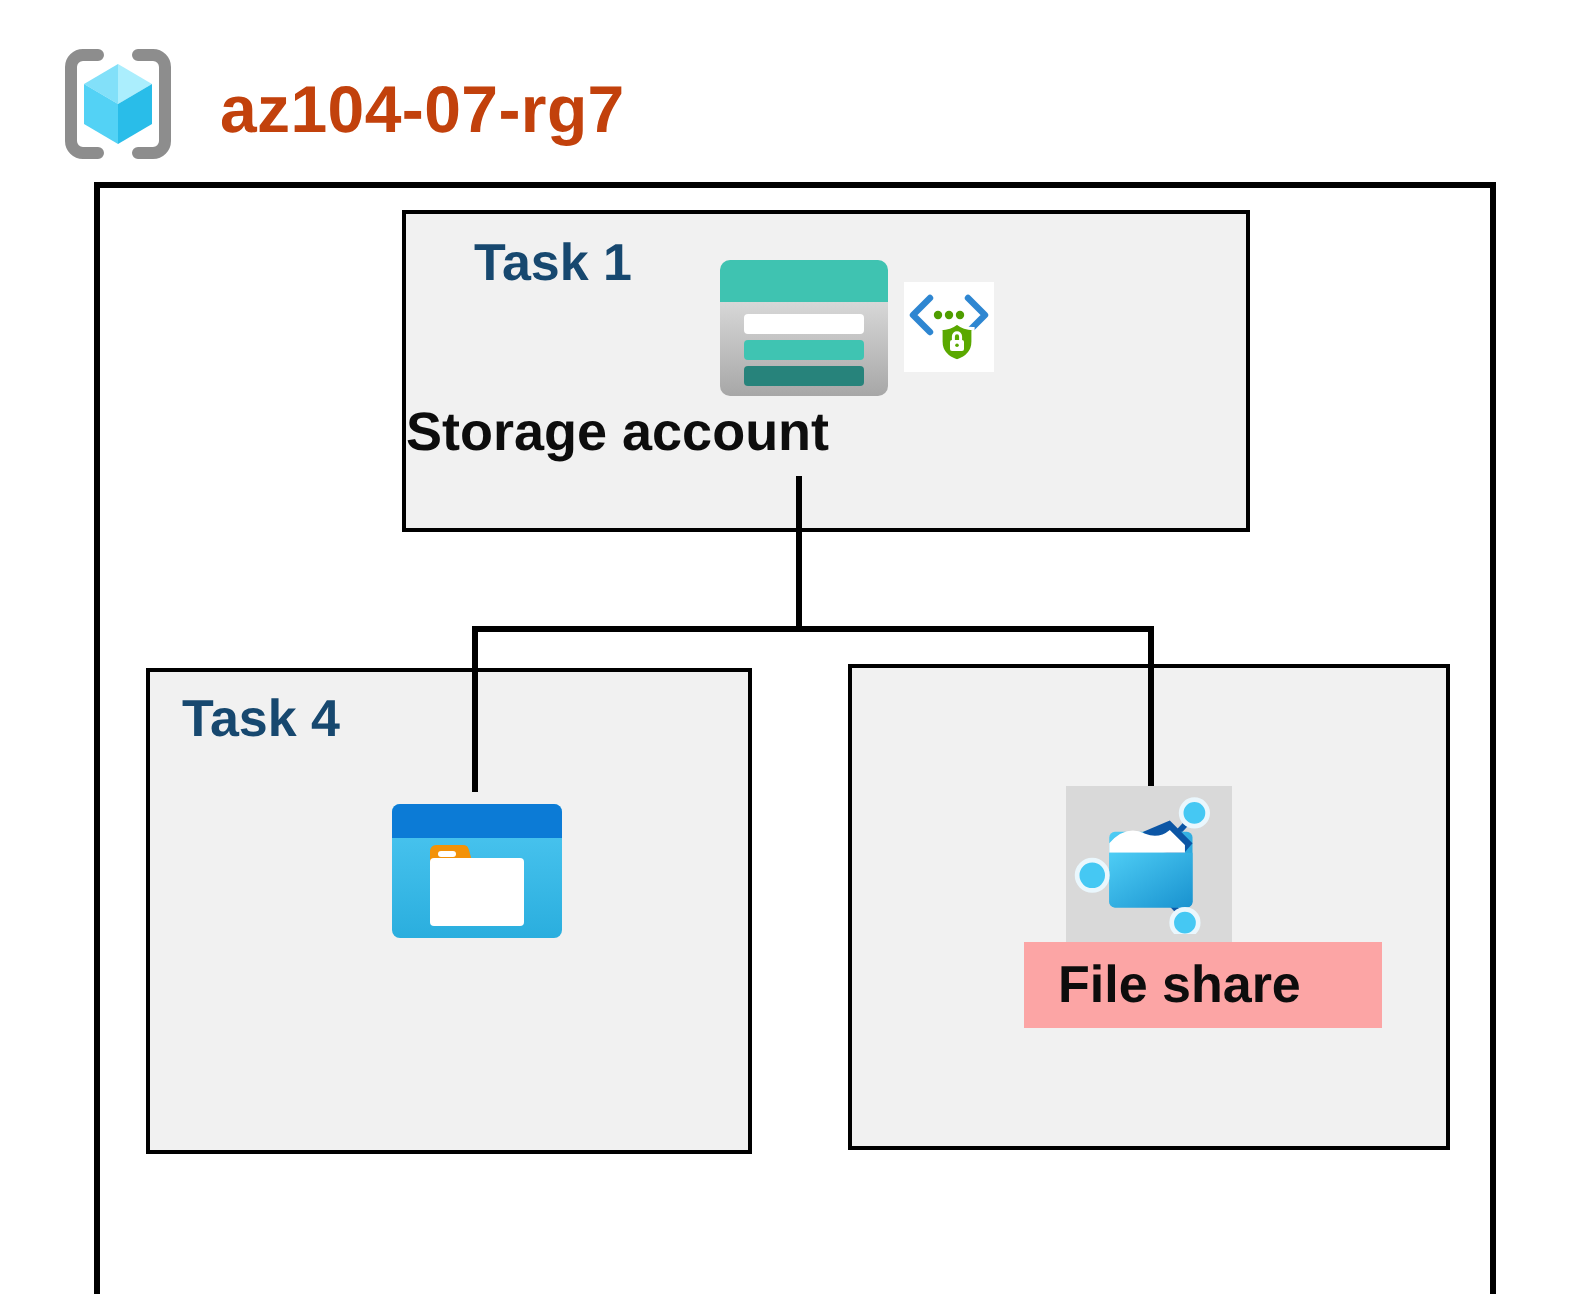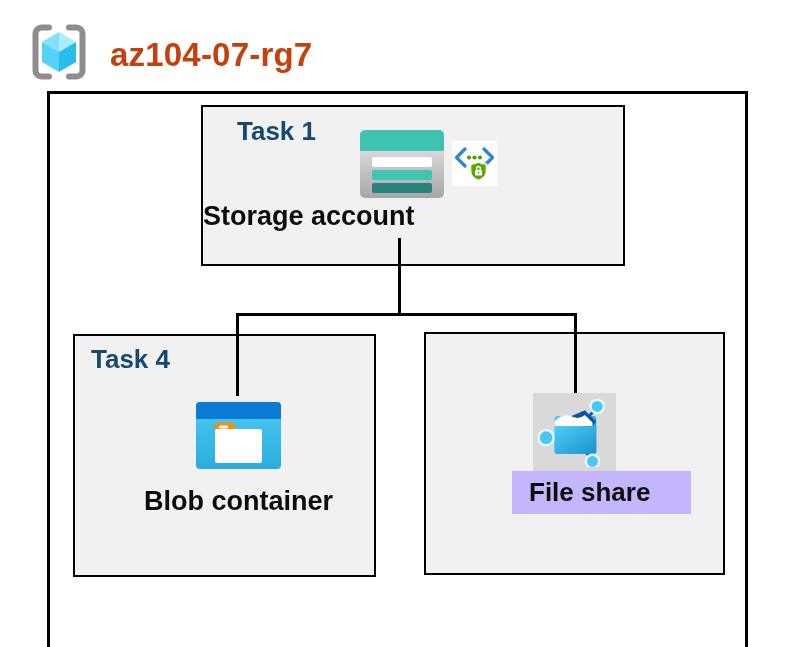--- a/index.html
+++ b/index.html
@@ -52,21 +52,21 @@
   .blob-icon { position:absolute; left:121px; top:66px; width:85px; height:67px; }
   .task2 .item-label { left:28px; top:150px; width:calc(100% - 28px); text-align:center; }
   
   .fileshare-bg {
     position:absolute; left:107px; top:59px; width:83px; height:78px;
     background:#d9d9d9;
   }
   .fileshare-icon { position:absolute; left:4px; top:4px; width:75px; height:70px; }
   .fileshare-label-band {
     position:absolute; left:86px; top:137px; width:179px; height:43px;
-    background:#c4b5fd;
+    background:#fca5a5;
   }
   .task3 .item-label { position:static; display:block; padding:6px 0 0 17px; font-size:26px; }
   
   .conn { position:absolute; background:#000; }
   .conn-v1 { left:348px; top:144px; width:3px;  height:78px; } 
   .conn-h  { left:186px; top:219px; width:341px; height:3px; } 
   .conn-v2 { left:186px; top:219px; width:3px;  height:83px; } 
   .conn-v3 { left:524px; top:219px; width:3px;  height:80px; } 
 </style>
 </head>
@@ -131,21 +131,20 @@
               <stop offset="1" stop-color="#2aaede"></stop>
           </linearGradient>
         </defs>
         <rect width="85" height="67" rx="4" fill="url(#bbody)"></rect>
         <path d="M0,17 v-13 a4,4 0 0 1 4,-4 h77 a4,4 0 0 1 4,4 v13 z" fill="#0c7bd6"></path>
         <path d="M19,32 v-8.5 a3,3 0 0 1 3,-3 h13.5 a3,3 0 0 1 2.9,2.2 l2.6,9.3 z" fill="#f39208"></path>
         <rect x="23" y="23.5" width="9" height="3" rx="1.5" fill="#ffffff"></rect>
         <rect x="19" y="27" width="47" height="34" rx="2" fill="#ffffff"></rect>
       </svg>
 
-      <div class="item-label">Blob container</div>
     </div>
 
     <div class="task-box task3">
 
       <div class="fileshare-bg">
         <svg class="fileshare-icon" viewBox="0 0 78 74">
           <defs>
             <linearGradient id="fsg" x1="0" y1="0" x2="1" y2="1">
               <stop offset="0" stop-color="#4ecdf5"></stop>
                 <stop offset="1" stop-color="#1992cf"></stop>

